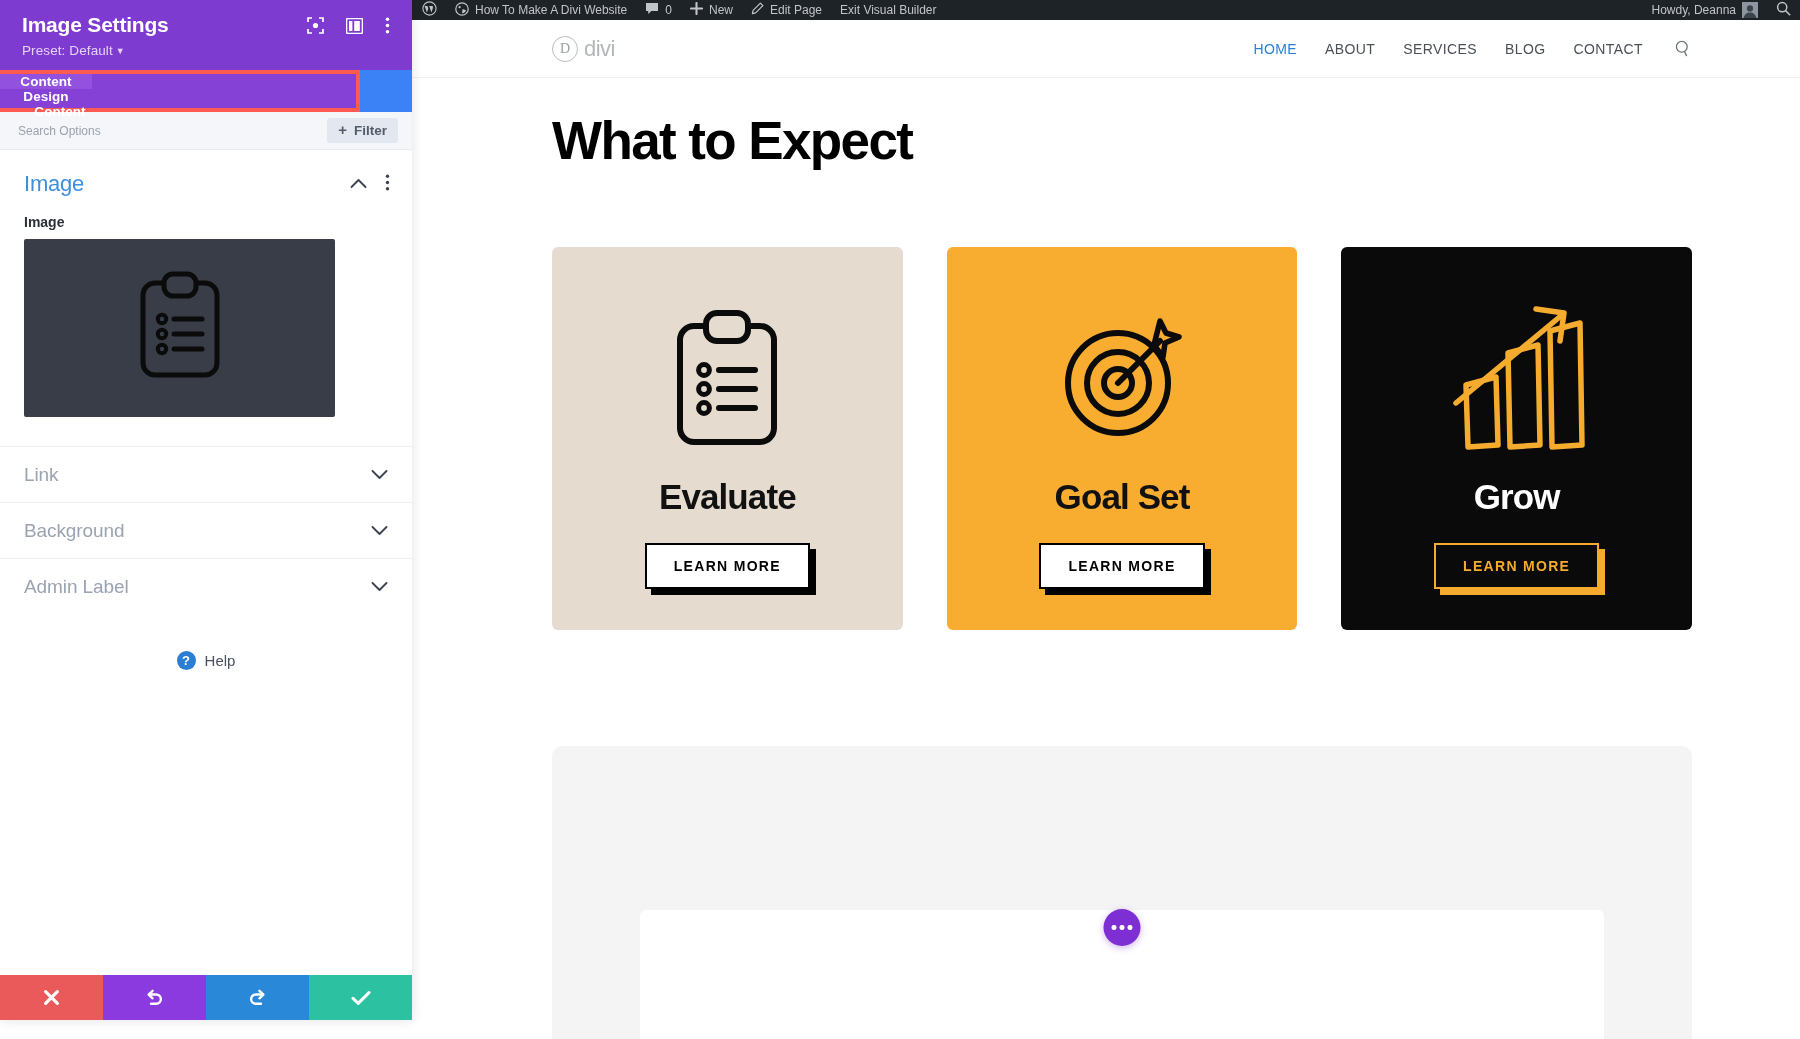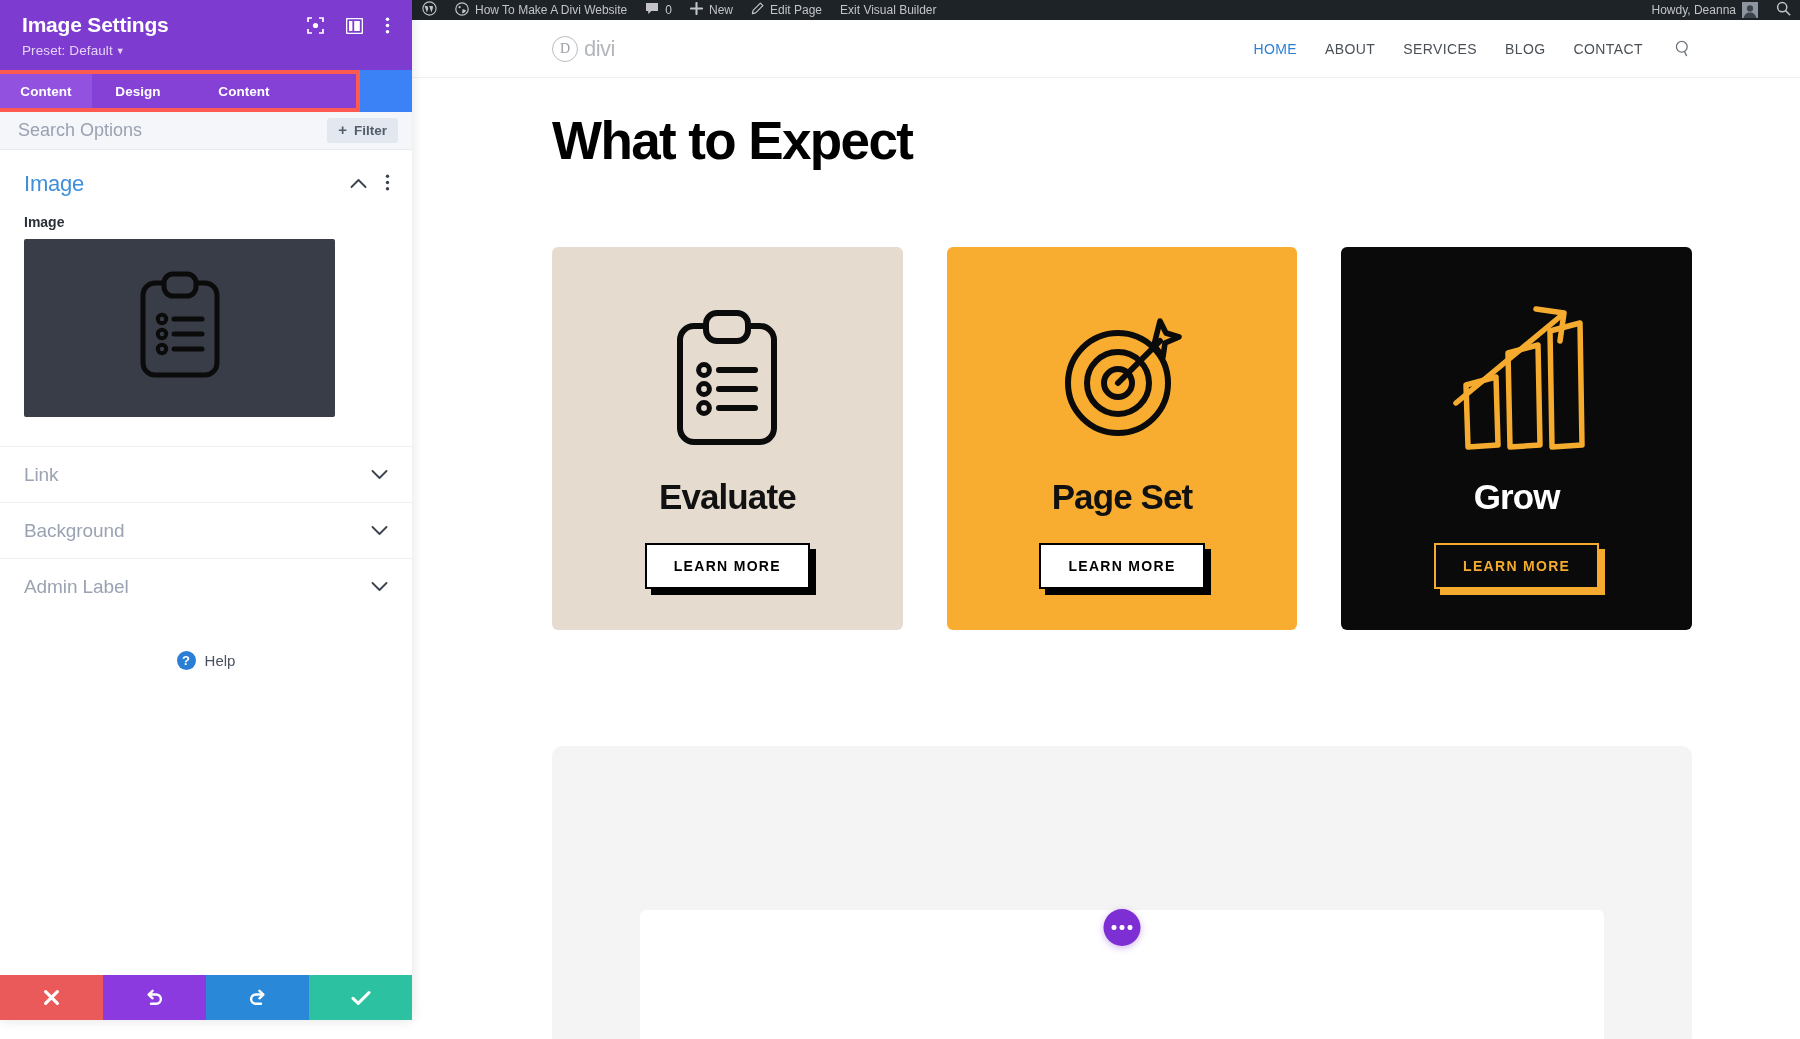--- a/index.html
+++ b/index.html
@@ -43,21 +43,21 @@
 
   
   .sp-tabs-wrap {
     position: relative;
     flex: 0 0 auto;
     border: 4px solid #fd5a52;
     border-left: 0; border-right: 4px solid #fd5a52;
     margin-right: 52px;
   }
   .sp-tabs {
-    display: flex; background: #8540d6; height: 34px;
+    display: flex; background: #8540d6; height: 34px; flex-direction: column;
   }
   .sp-tab {
     display: flex; align-items: center; justify-content: center;
     color: #fff; font-size: 13.5px; font-weight: bold;
     cursor: pointer; letter-spacing: 0.05px;
     padding: 0 20px;
   }
   .sp-tab.active { background: #9351e0; }
   .sp-tab:nth-child(1){ width: 92px; padding:0; }
   .sp-tab:nth-child(2){ width: 92px; padding:0; }
@@ -68,21 +68,21 @@
   .sp-search-row {
     display: flex; align-items: center; justify-content: space-between;
     background: #f4f6fa;
     height: 38px; padding: 0 14px 0 18px;
     border-bottom: 1px solid #e8ecf2;
     flex: 0 0 auto;
   }
   .sp-search-input {
     border: 0; background: transparent; outline: none;
     font-family: "Liberation Sans", sans-serif;
-    font-size: 18px; color: #6a7180; width: 230px;
+    font-size: 12px; color: #6a7180; width: 230px;
     caret-color: #2f7bd6;
   }
   .sp-search-input::placeholder { color: #9aa2b1; }
   .sp-filter-btn {
     display: flex; align-items: center; gap: 7px;
     background: #e3e8f0; color: #525c6b;
     font-size: 13.5px; font-weight: bold;
     padding: 5px 11px; border-radius: 3px; cursor: pointer;
   }
   .sp-filter-plus { font-size: 15px; font-weight: bold; line-height: 1; position: relative; top: -1px;}
@@ -559,21 +559,21 @@
         <div class="card orange">
           <div class="card-icon">
             <svg width="132" height="132" viewBox="0 0 132 132">
               <circle cx="62" cy="70" r="50" fill="none" stroke="#0b0b0b" stroke-width="6"></circle>
               <circle cx="62" cy="70" r="31" fill="none" stroke="#0b0b0b" stroke-width="6"></circle>
               <circle cx="62" cy="70" r="14" fill="none" stroke="#0b0b0b" stroke-width="6"></circle>
               <line x1="62" y1="70" x2="104" y2="28" stroke="#0b0b0b" stroke-width="6" stroke-linecap="round"></line>
               <path d="M100 24l4-16 6 12 13 4-14 6-2 14-9-12z" fill="none" stroke="#0b0b0b" stroke-width="5.5" stroke-linejoin="round"></path>
             </svg>
           </div>
-          <div class="card-title">Page Set</div>
+          <div class="card-title">Goal Set</div>
           <div class="card-btn">
             <div class="card-btn-shadow"></div>
             <div class="card-btn-inner">LEARN MORE</div>
           </div>
         </div>
 
         <div class="card black">
           <div class="card-icon">
             <svg width="146" height="152" viewBox="0 0 146 152">
               <path d="M12 100 L118 12" fill="none" stroke="#f5ab2e" stroke-width="5.5" stroke-linecap="round"></path>

